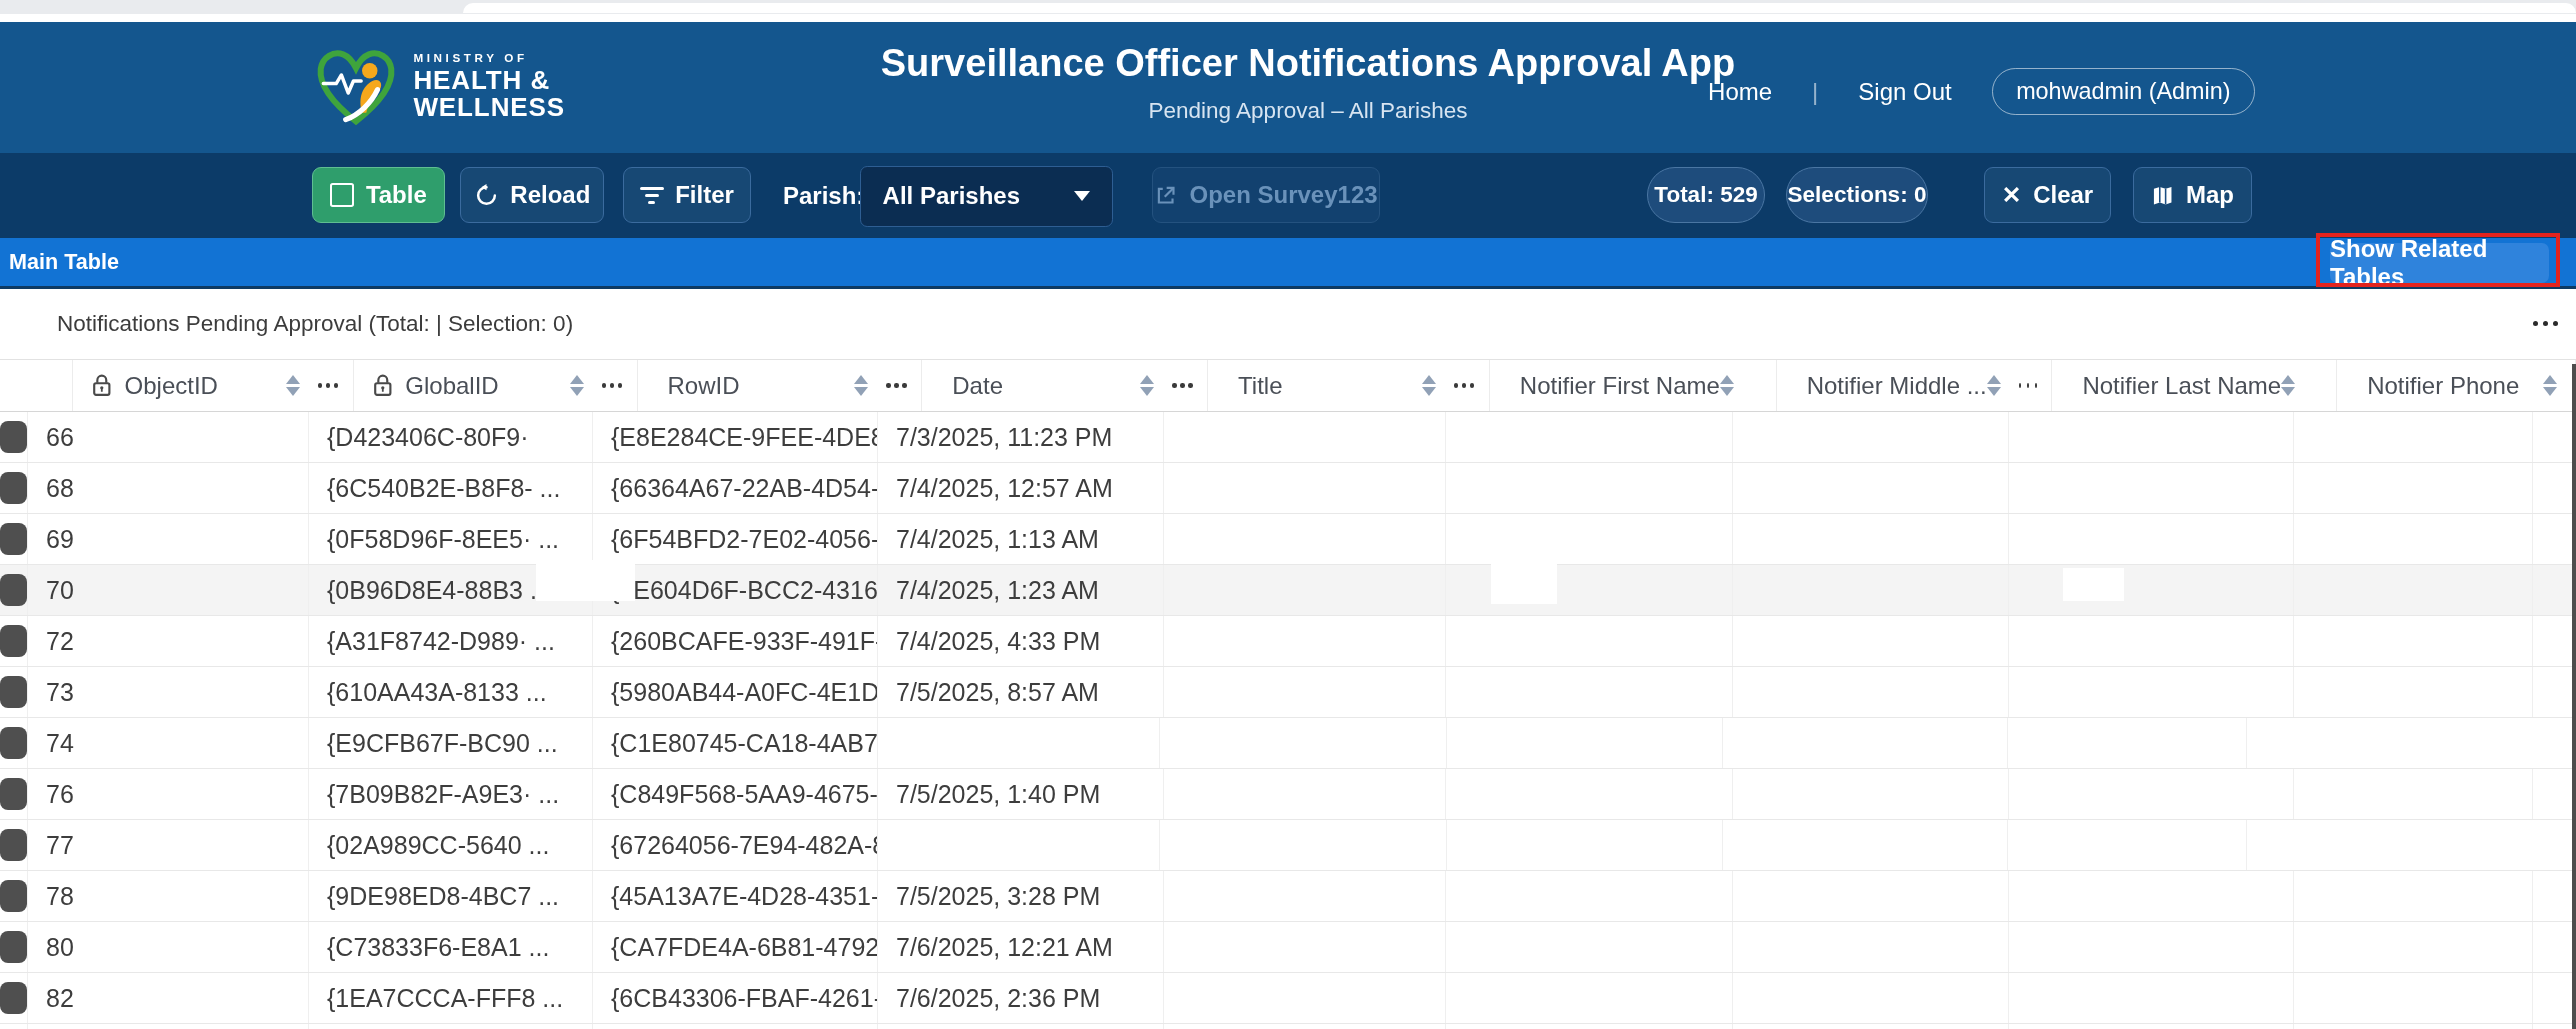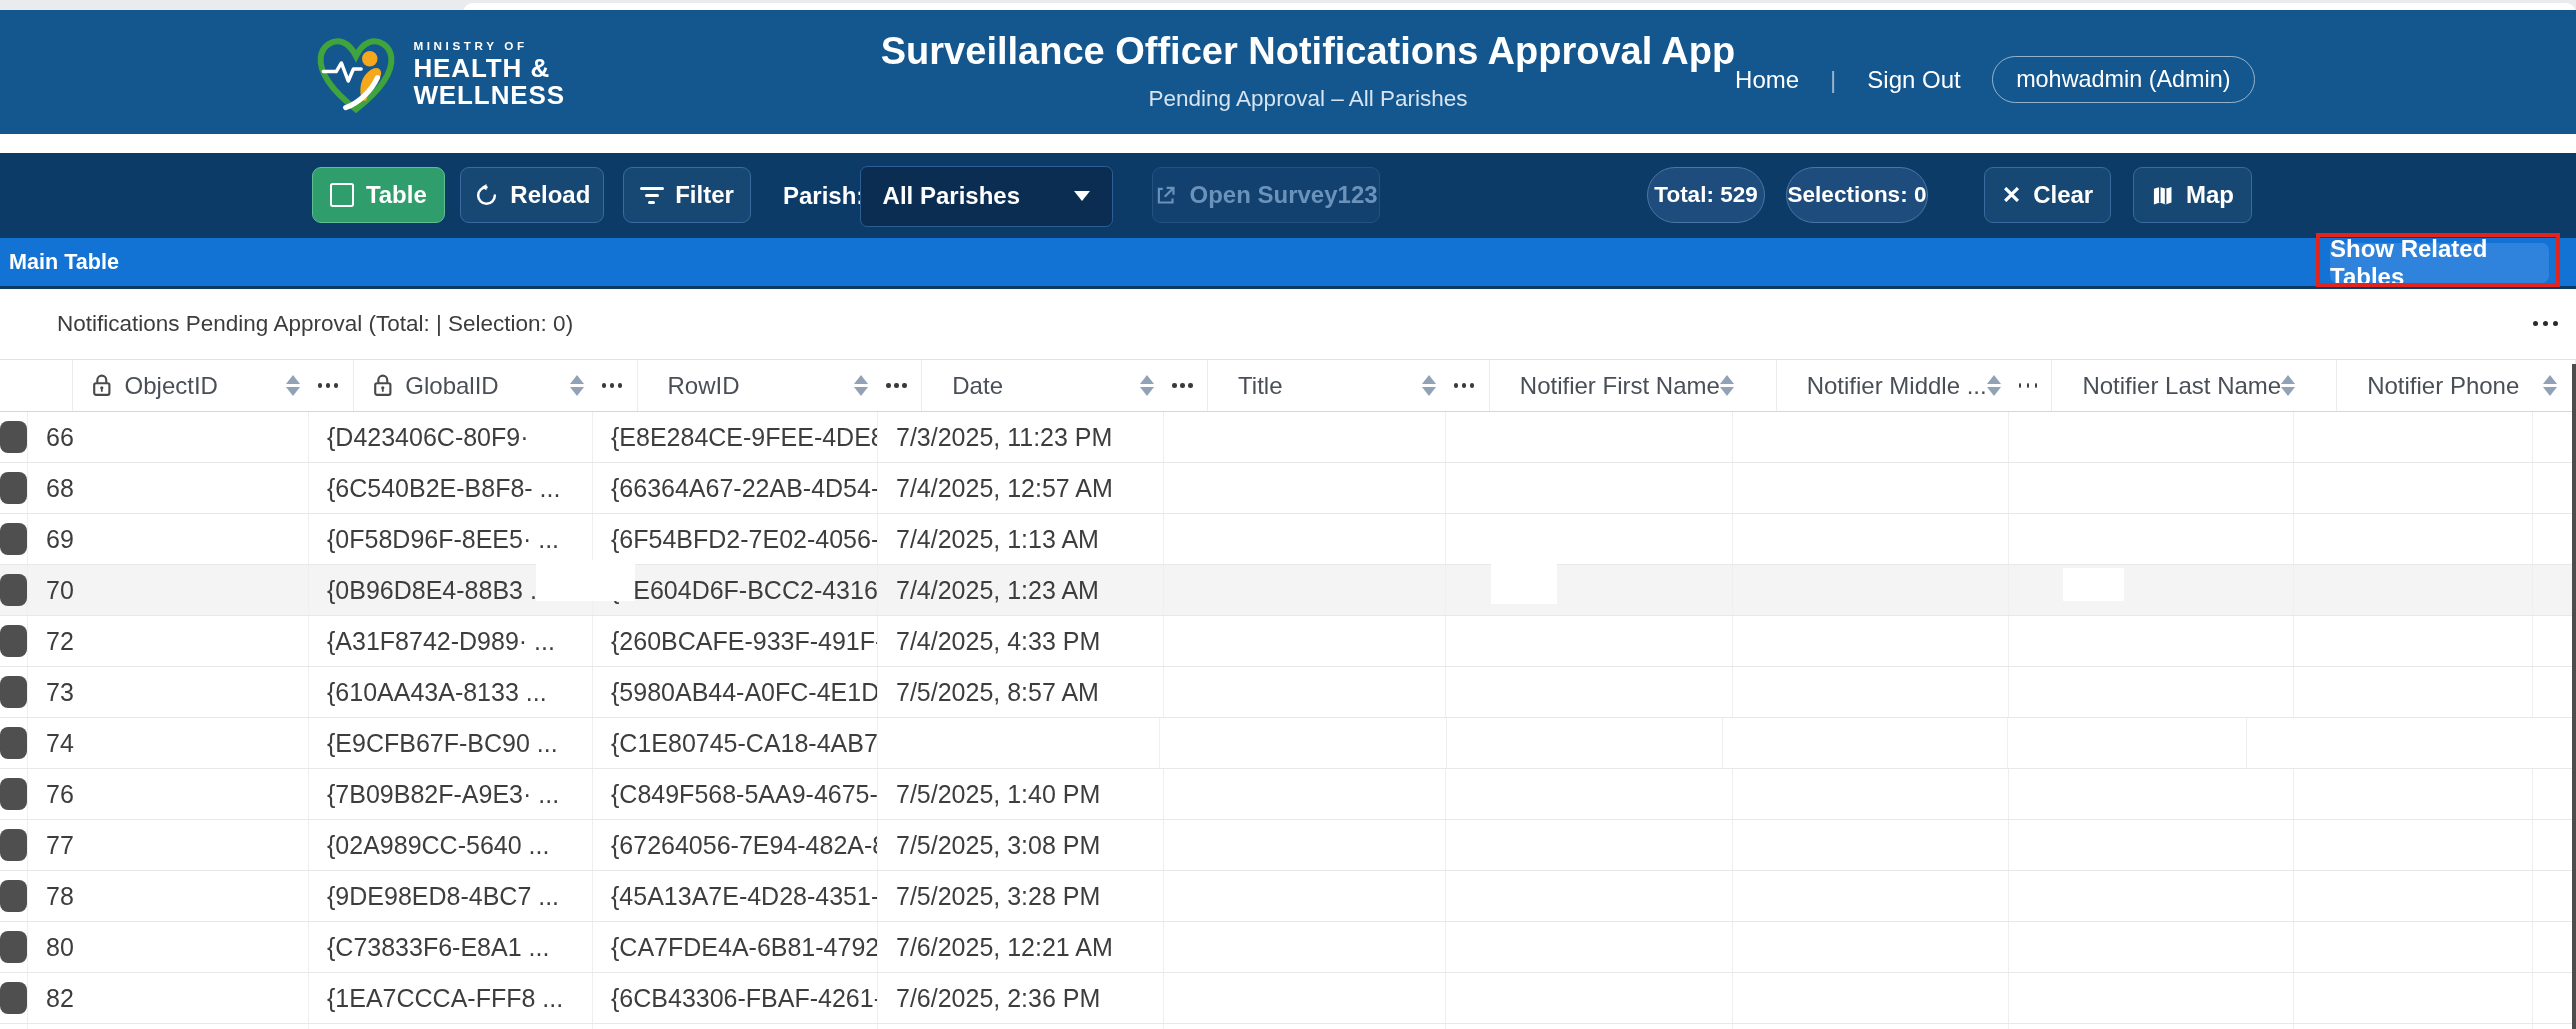--- a/index.html
+++ b/index.html
@@ -4,29 +4,29 @@
 <style>
   html,body{margin:0;padding:0;background:#ffffff;}
   #app{position:relative;width:2576px;height:1029px;overflow:hidden;
        font-family:"Liberation Sans", sans-serif;background:#ffffff;}
 
   
   #topstrip{position:absolute;left:0;top:0;width:2576px;height:13.5px;background:#e9ebee;}
   #topstrip .tabshape{position:absolute;left:463px;top:2.7px;right:0;height:10.8px;background:#ffffff;border-radius:12.6px 12.6px 0 0;}
 
   
-  #appheader{position:absolute;left:0;top:10px;width:2576px;height:124px;background:#14568E;}
+  #appheader{position:absolute;left:0;top:22px;width:2576px;height:139px;background:#14568E;}
   .logo{position:absolute;left:313px;top:21.6px;display:flex;align-items:center;gap:14.4px;}
   .logo-text{color:#ffffff;line-height:1.04;}
   .logo-text .l1{font-size:11.7px;font-weight:bold;letter-spacing:3.6px;margin-bottom:3.6px;}
   .logo-text .l2,.logo-text .l3{font-size:26px;font-weight:bold;letter-spacing:0.9px;}
   .titleblock{position:absolute;left:50%;top:20px;transform:translateX(-50%);text-align:center;color:#fff;white-space:nowrap;margin-left:20px;}
   .titleblock .t{font-size:38px;font-weight:bold;}
   .titleblock .s{font-size:22.5px;color:#d7e4f1;margin-top:12.6px;}
-  .hnav{position:absolute;right:321px;top:0;height:139px;display:flex;align-items:center;gap:31px;color:#fff;font-size:24px;}
+  .hnav{position:absolute;right:321px;top:0;height:139px;display:flex;align-items:center;gap:40px;color:#fff;font-size:24px;}
   .hnav .navlink{cursor:pointer;}
   .hnav .navsep{color:rgba(255,255,255,0.55);}
   .userpill{border:1.8px solid rgba(255,255,255,0.55);border-radius:23.4px;padding:9px 23.4px;font-size:23.4px;}
 
   
   #toolbar{position:absolute;left:0;top:153px;width:2576px;height:85px;background:#0C3B68;}
   .tbtn{position:absolute;top:14.4px;height:56px;box-sizing:border-box;border-radius:9px;
         display:flex;align-items:center;justify-content:center;gap:11.7px;
         color:#ffffff;font-size:24px;font-weight:bold;}
   .btn-blue{background:#174874;border:1.8px solid #3B6B9E;}
@@ -392,21 +392,20 @@
           <div class="cell" style="width:285px"></div>
           <div class="cell" style="width:239px"></div>
         </div>
         <div class="row">
           <div class="cell cb">
             <span class="cbx"></span>
           </div>
           <div class="cell" style="width:281px">77</div>
           <div class="cell" style="width:284px">{02A989CC-5640 ...</div>
           <div class="cell" style="width:285px">{67264056-7E94-482A-86...</div>
-          <div class="cell" style="width:286px">7/5/2025, 3:08 PM</div>
           <div class="cell" style="width:282px"></div>
           <div class="cell" style="width:287px"></div>
           <div class="cell" style="width:276px"></div>
           <div class="cell" style="width:285px"></div>
           <div class="cell" style="width:239px"></div>
         </div>
         <div class="row">
           <div class="cell cb">
             <span class="cbx"></span>
           </div>

